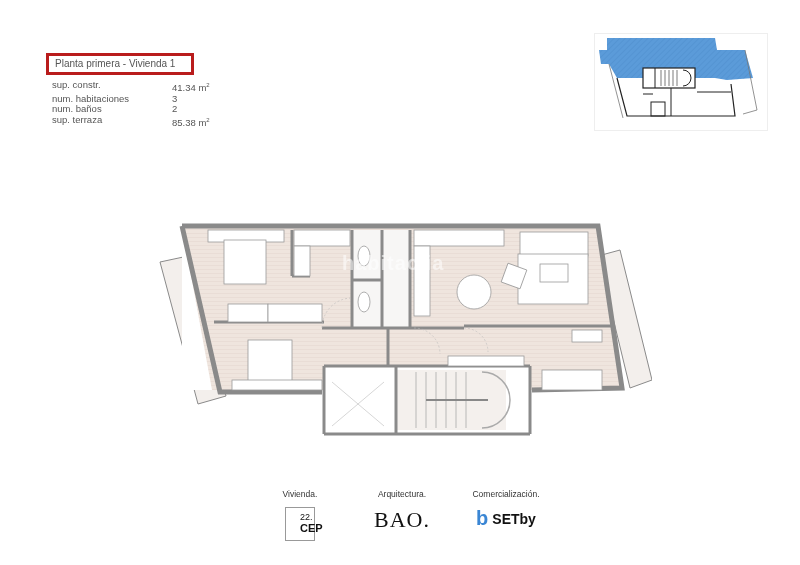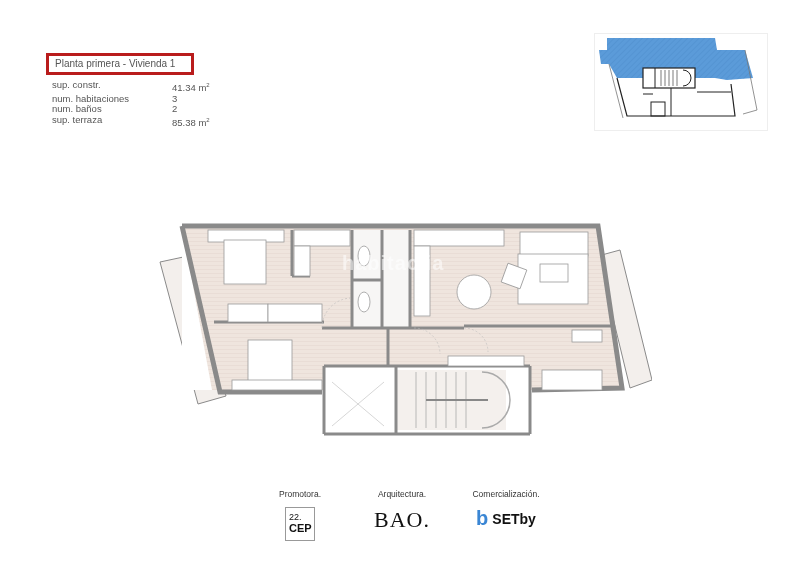--- a/index.html
+++ b/index.html
@@ -7,21 +7,21 @@
   .title-box{position:absolute;left:46px;top:53px;width:136px;height:16px;border:3px solid #b91c1c;font-size:10px;line-height:16px;padding-left:6px;color:#555;box-sizing:content-box;}
   .specs{position:absolute;left:52px;top:80px;font-size:9.5px;line-height:10.5px;color:#555;}
   .spec-row{display:flex;}
   .spec-label{width:120px;}
   .spec-value sup{font-size:6px;}
   .keyplan{position:absolute;left:594px;top:33px;width:172px;height:96px;border:1px solid #eee;}
   .plan{position:absolute;left:152px;top:210px;width:500px;height:240px;}
   .logos{position:absolute;top:489px;left:0;width:800px;height:70px;}
   .logo-col{position:absolute;text-align:center;font-size:8.5px;color:#333;}
   .logo-label{display:block;margin-bottom:8px;}
-  .cep{width:30px;height:34px;border:1px solid #999;margin:0 auto;font-weight:bold;font-size:11px;line-height:11px;color:#111;text-align:left;padding:4px 3px;box-sizing:border-box;}
+  .cep{width:30px;height:34px;border:1px solid #999;margin:0 auto;font-weight:bold;font-size:11px;line-height:11px;color:#111;text-align:left;padding:4px 14px;box-sizing:border-box;}
   .cep .num{font-weight:normal;font-size:9px;display:block;}
   .bao{font-family:"Liberation Serif",serif;font-size:22px;color:#111;letter-spacing:1px;margin-top:6px;}
   .setby{font-size:14px;font-weight:bold;color:#111;margin-top:6px;display:flex;align-items:center;justify-content:center;gap:4px;}
   .setby .b{color:#3a86d4;font-size:20px;font-weight:bold;}
   .watermark{position:absolute;left:330px;top:252px;font-size:20px;color:rgba(255,255,255,0.55);font-weight:bold;letter-spacing:1px;}
 </style>
 </head>
 <body>
 
 <div class="title-box">Planta primera - Vivienda 1</div>
@@ -159,21 +159,21 @@
       <path d="M170 118 A30 30 0 0 1 200 88"></path>
       <path d="M262 118 A26 26 0 0 1 288 144"></path>
       <path d="M312 118 A24 24 0 0 1 336 142"></path>
     </g>
   </svg>
   <span class="watermark" style="left:190px;top:42px;">habitaclia</span>
 </div>
 
 <div class="logos">
   <div class="logo-col" style="left:272px;width:56px;">
-    <span class="logo-label">Promotora.</span>
+    <span class="logo-label">Vivienda.</span>
     <div class="cep">
       <span class="num">22.</span>
       <span>CEP</span>
     </div>
   </div>
   <div class="logo-col" style="left:368px;width:68px;">
     <span class="logo-label">Arquitectura.</span>
     <div class="bao">BAO.</div>
   </div>
   <div class="logo-col" style="left:466px;width:80px;">

